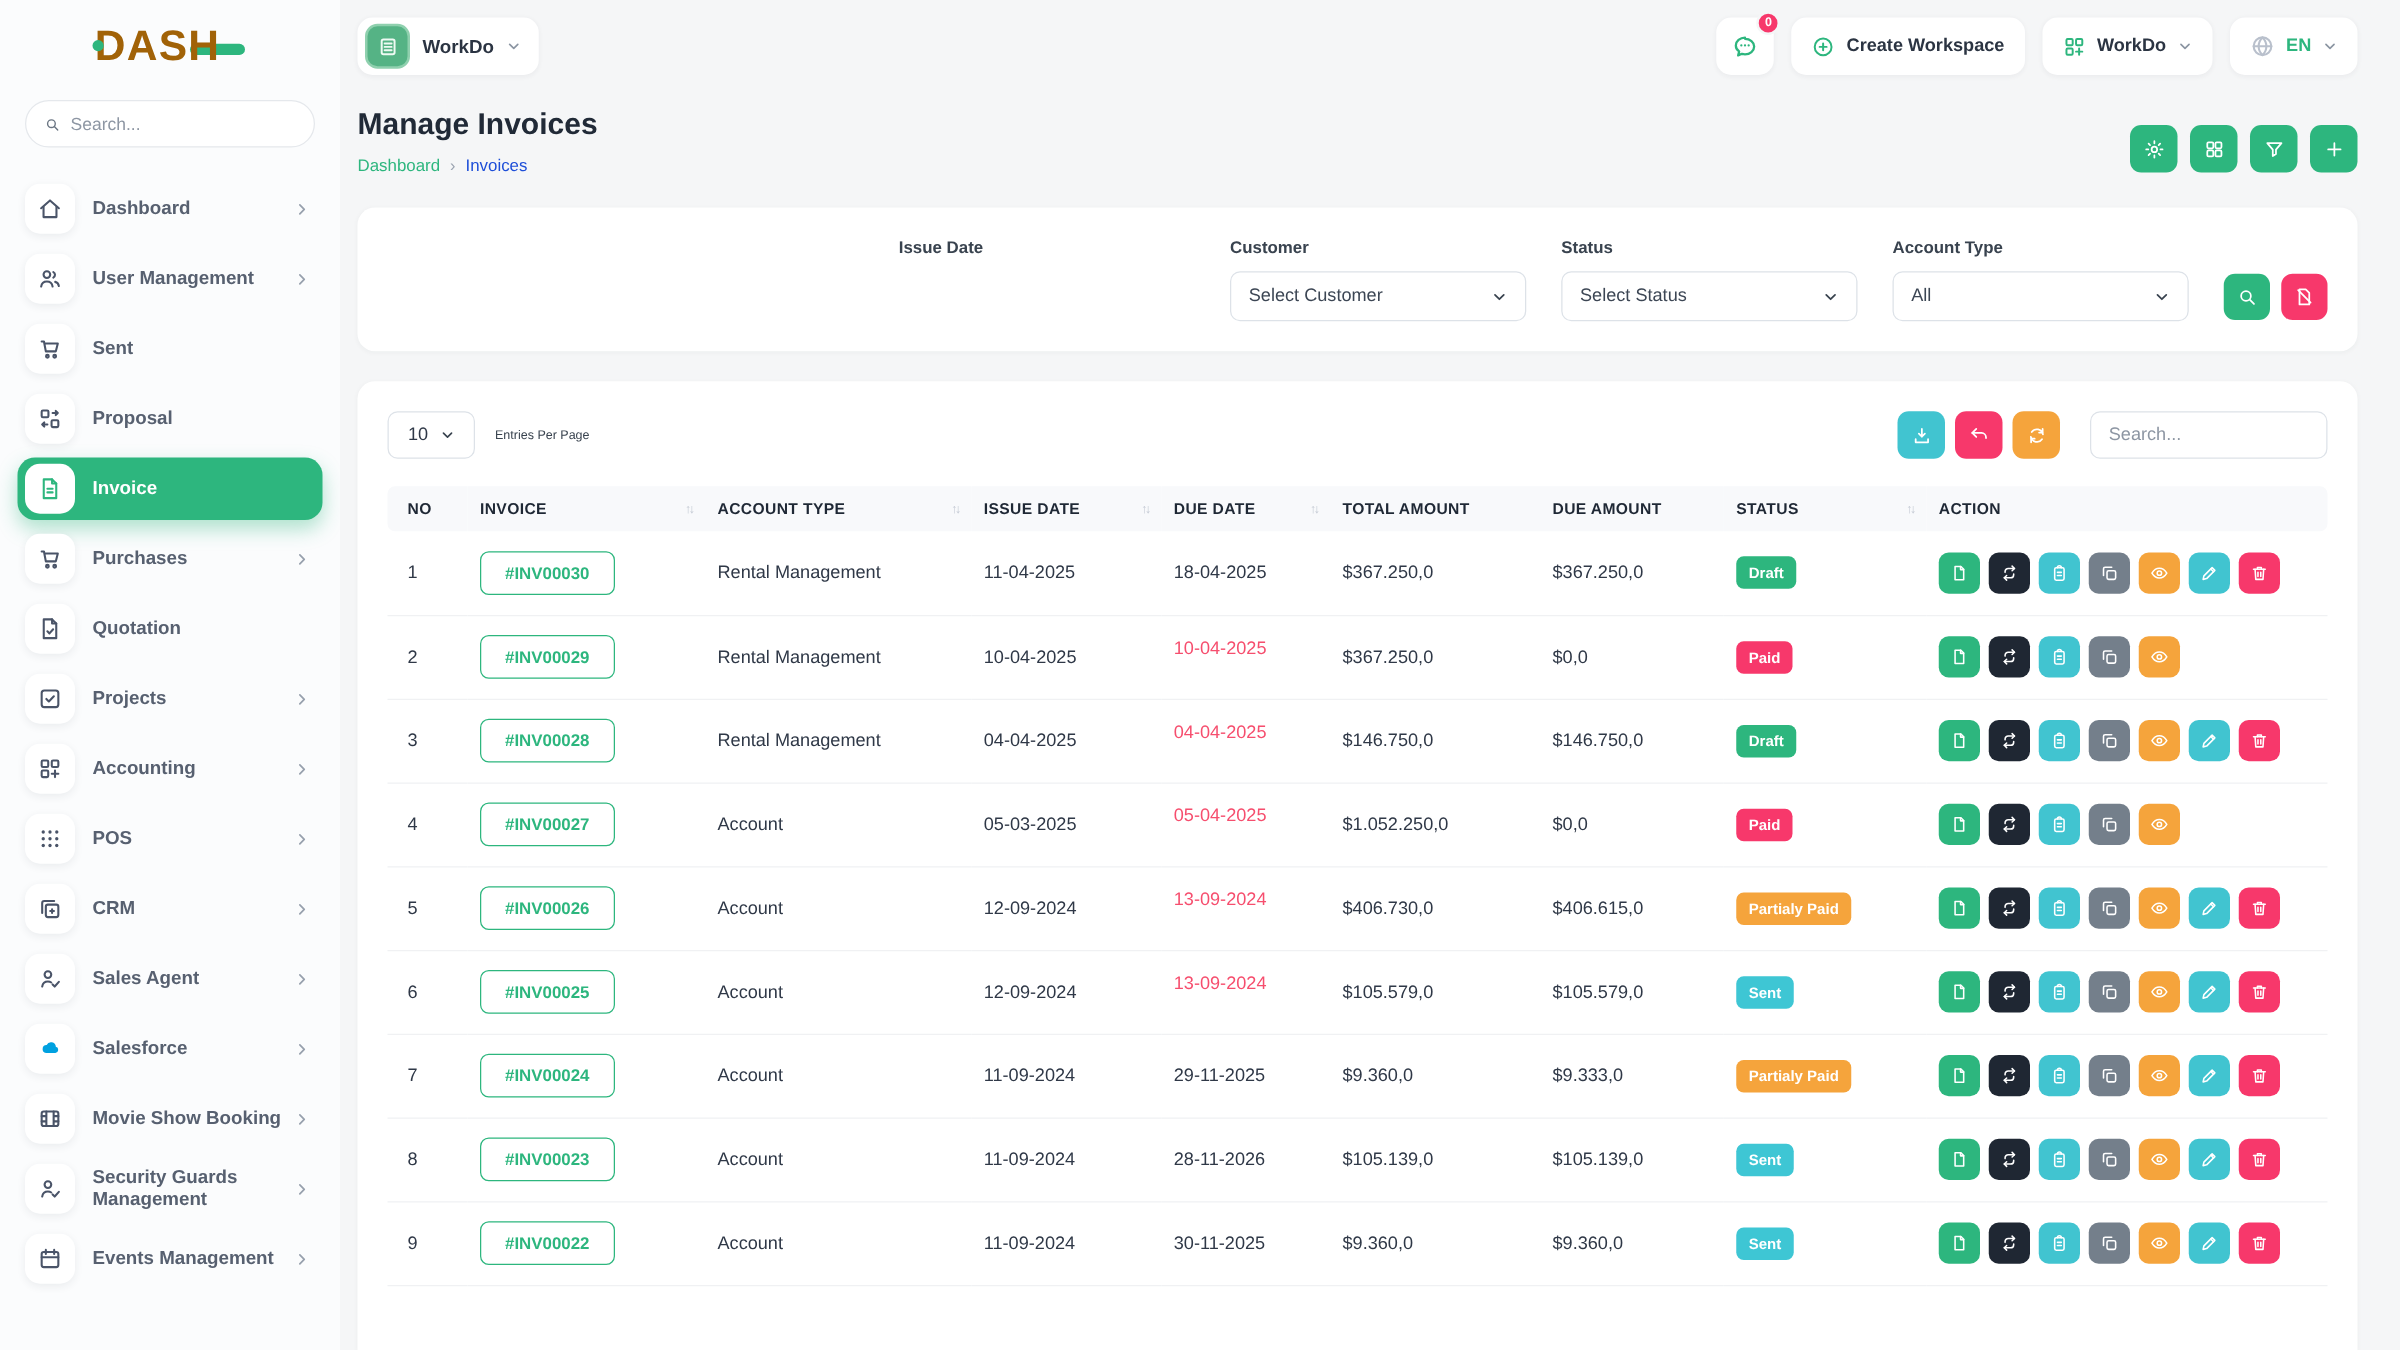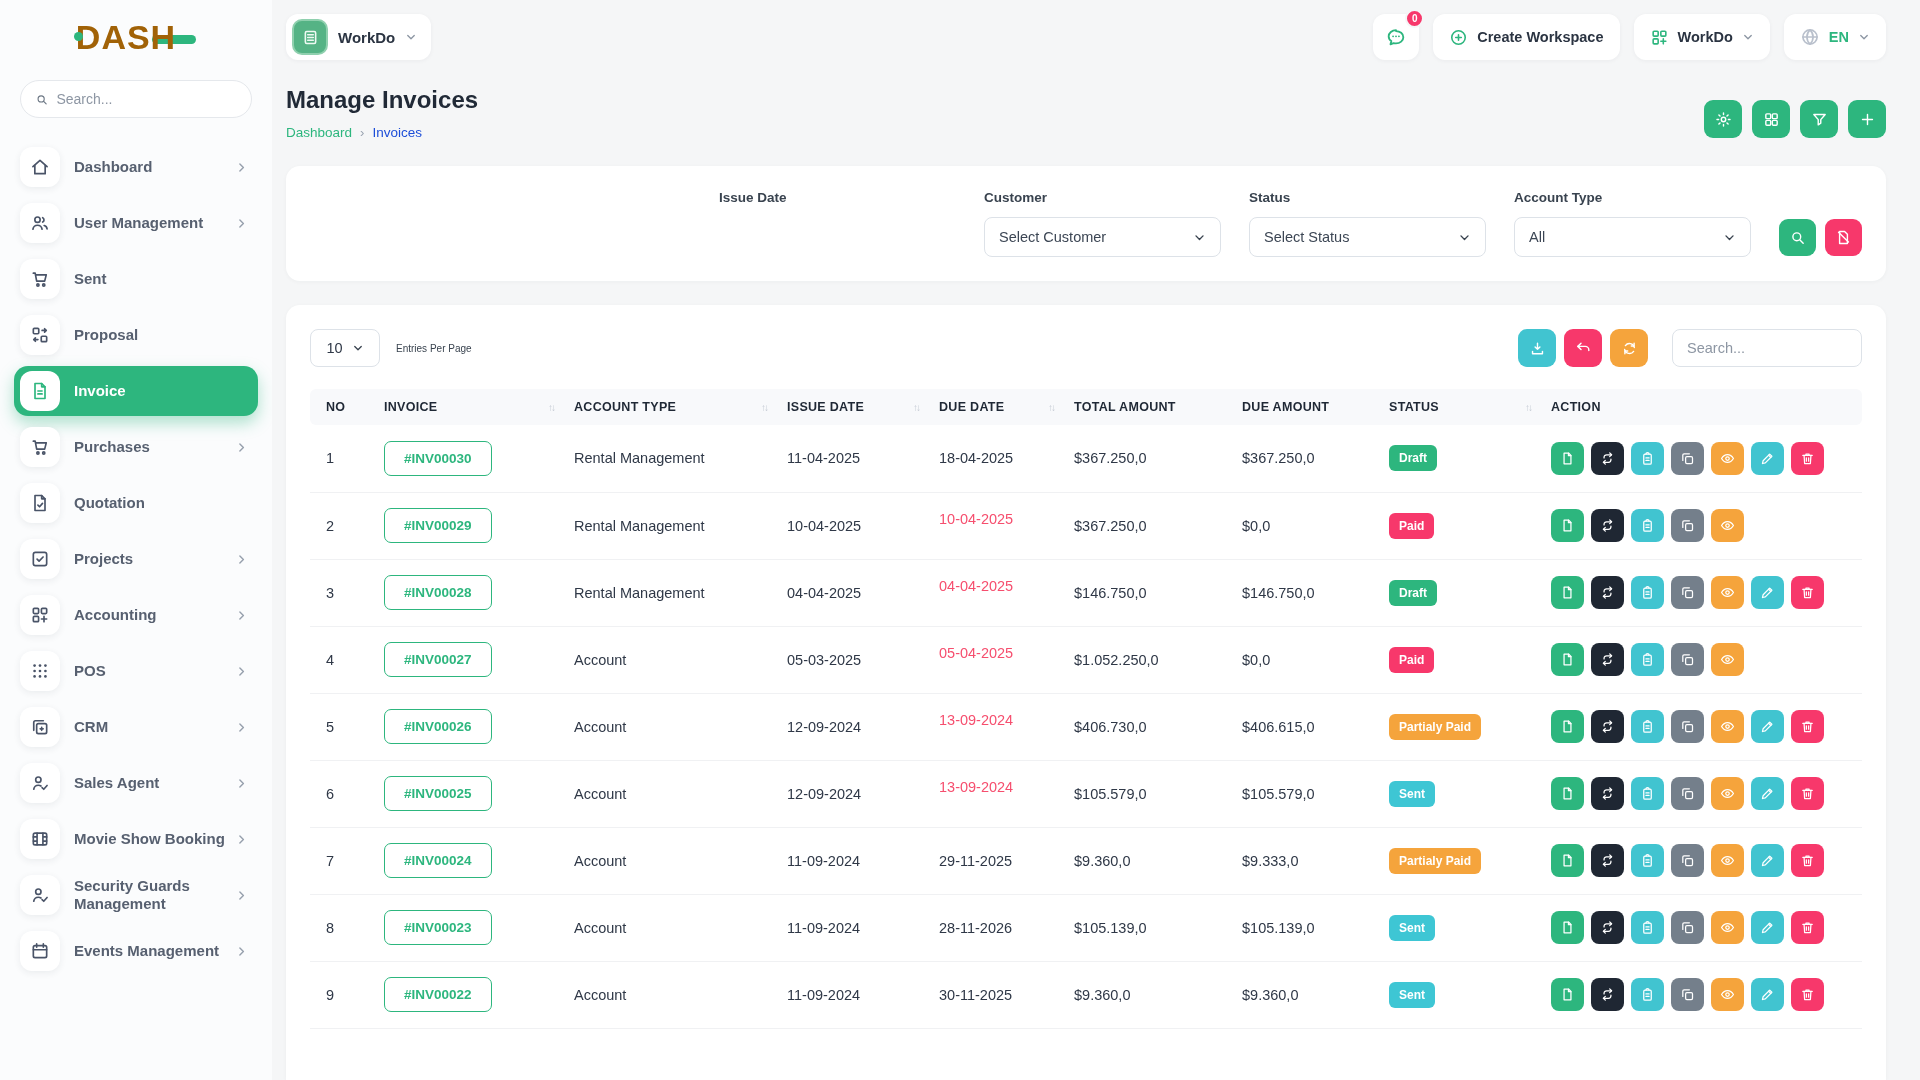--- a/index.html
+++ b/index.html
@@ -388,20 +388,35 @@
         <span class="icon-box">
           <span data-icon="user-check">
             <svg viewBox="0 0 24 24" fill="none" stroke="currentColor" stroke-width="2" stroke-linecap="round" stroke-linejoin="round">
               <circle cx="10" cy="8" r="3.2"></circle>
               <path d="M4.5 19.5c.5-3 2.6-4.8 5.5-4.8 1.2 0 2.3.3 3.2.9"></path>
               <path d="M14.5 17.5l2 2 4-4.5"></path>
             </svg>
           </span>
         </span>
         <span class="nav-label">Sales Agent</span>
+        <span class="nav-chevron" data-icon="chev-right">
+          <svg viewBox="0 0 24 24" fill="none" stroke="currentColor" stroke-width="2.6" stroke-linecap="round" stroke-linejoin="round">
+            <path d="M9 5.5l6.5 6.5L9 18.5"></path>
+          </svg>
+        </span>
+      </div>
+      <div class="nav-item">
+        <span class="icon-box" style="color:#00a1e0">
+          <span data-icon="cloud">
+            <svg viewBox="0 0 24 24" fill="currentColor">
+              <path d="M17.6 10.1a4.6 4.6 0 00-8.8-1.6 3.9 3.9 0 00-3.9 3.9A3.8 3.8 0 008.7 16h8.5a3 3 0 00.4-5.9z"></path>
+            </svg>
+          </span>
+        </span>
+        <span class="nav-label">Salesforce</span>
         <span class="nav-chevron" data-icon="chev-right">
           <svg viewBox="0 0 24 24" fill="none" stroke="currentColor" stroke-width="2.6" stroke-linecap="round" stroke-linejoin="round">
             <path d="M9 5.5l6.5 6.5L9 18.5"></path>
           </svg>
         </span>
       </div>
       <div class="nav-item">
         <span class="icon-box">
           <span data-icon="film">
             <svg viewBox="0 0 24 24" fill="none" stroke="currentColor" stroke-width="2" stroke-linecap="round" stroke-linejoin="round">

